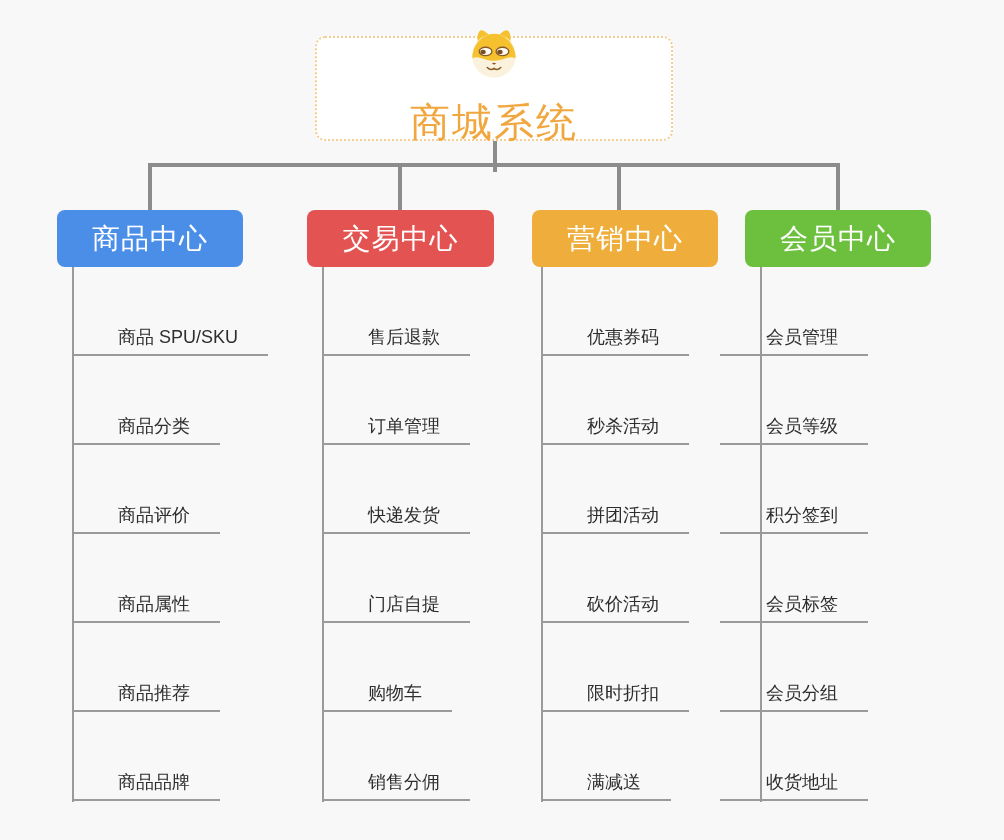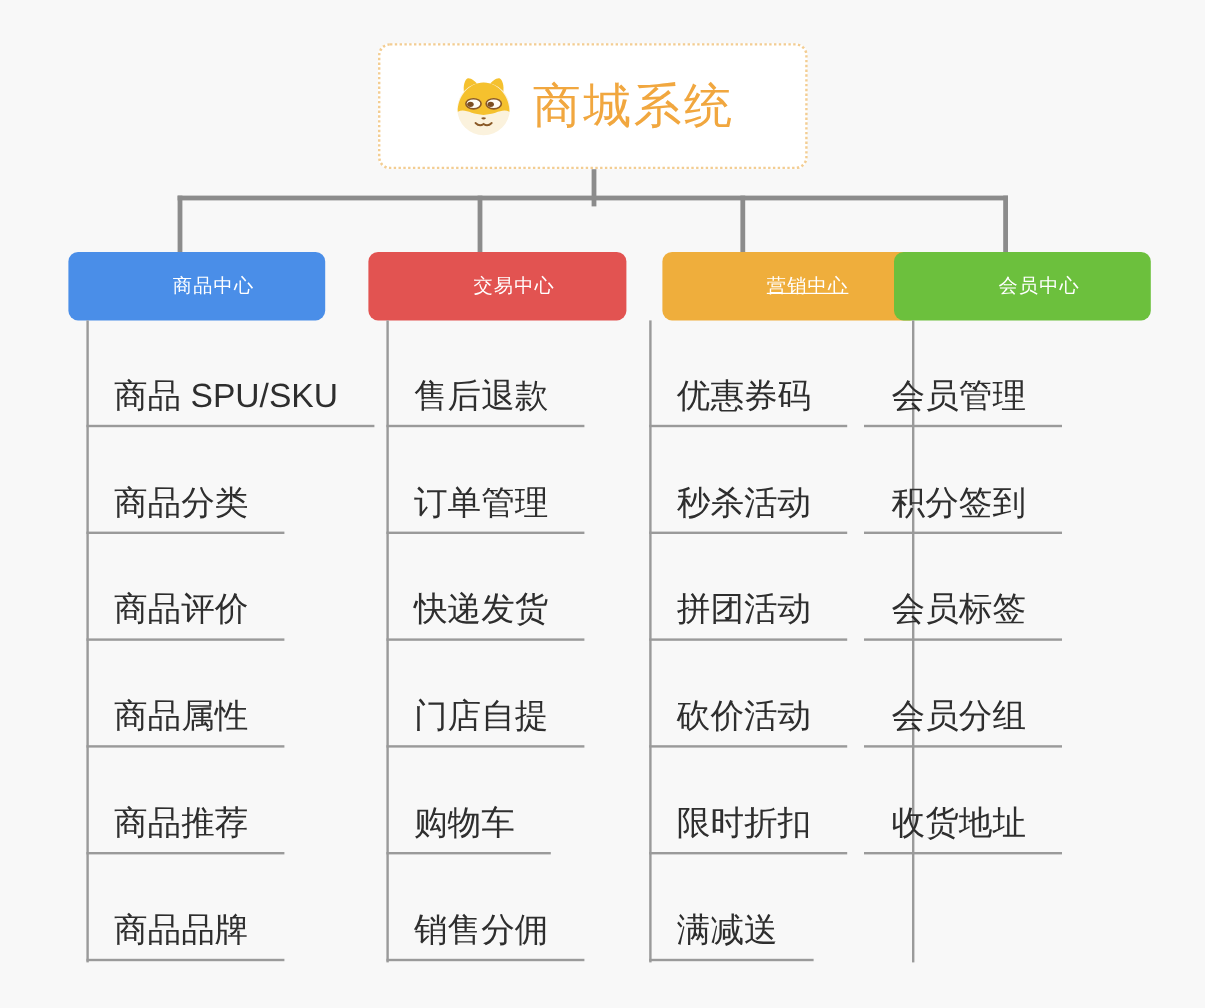--- a/index.html
+++ b/index.html
@@ -21,20 +21,21 @@
     left: 315px; top: 36px;
     width: 358px; height: 105px;
     background: #ffffff;
     border: 2px dotted var(--root-border, #f3cd92);
     border-radius: 10px;
     box-sizing: border-box;
     display: flex;
     align-items: center;
     justify-content: center;
     gap: 14px;
+    flex-direction: column;
   }
   .root-title {
     font-size: 40px;
     letter-spacing: 2px;
     color: var(--title, #f1a73f);
     white-space: nowrap;
   }
 
   
   .line { position: absolute; background: var(--line-main, #8c8c8c); }
@@ -48,29 +49,28 @@
 
   
   .branch-node {
     position: absolute;
     top: 210px;
     width: 186px; height: 57px;
     border-radius: 8px;
     display: flex;
     align-items: center;
     justify-content: center;
-    font-size: 16px;
+    font-size: 28px;
     letter-spacing: 1px;
     color: var(--branch-text, #ffffff);
     white-space: nowrap;
-    padding-left: 28px;
   }
   .branch-node.b0 { left: 57px; }
   .branch-node.b1 { left: 307px; width: 187px; }
-  .branch-node.b2 { left: 552px; text-decoration: underline; }
+  .branch-node.b2 { left: 532px; }
   .branch-node.b3 { left: 745px; }
 
   
   .vline {
     position: absolute;
     top: 267px;
     width: 2px; height: 535px;
     background: var(--line-sub, #9a9a9a);
   }
   .vline.b0 { left: 72px; }
@@ -87,23 +87,23 @@
   .items.b2 { left: 541px; }
   .items.b3 { left: 720px; }
 
   .item {
     height: 89px;
     display: flex;
     align-items: flex-end;
   }
   .item > span {
     display: inline-block;
-    padding: 0 30px 5px 23px;
+    padding: 0 30px 5px 46px;
     border-bottom: 2px solid var(--line-sub, #9a9a9a);
-    font-size: 28px;
+    font-size: 18px;
     color: var(--item-text, #2e2e2e);
     white-space: nowrap;
   }
 </style>
 </head>
 <body>
 
 <div class="canvas" style="--bg: #f8f8f8; --root-border: #f3cd92; --title: #f1a73f; --branch-text: #ffffff; --line-main: #8c8c8c; --line-sub: #9a9a9a; --item-text: #2e2e2e;">
 
   <div class="line root-stem"></div>
@@ -208,20 +208,23 @@
 
   <div class="branch-node b3" style="background-color: rgb(108, 192, 61);">
     <span>会员中心</span>
   </div>
   <div class="vline b3"></div>
   <div class="items b3">
     <div class="item">
         <span>会员管理</span>
       </div>
     <div class="item">
+        <span>会员等级</span>
+      </div>
+    <div class="item">
         <span>积分签到</span>
       </div>
     <div class="item">
         <span>会员标签</span>
       </div>
     <div class="item">
         <span>会员分组</span>
       </div>
     <div class="item">
         <span>收货地址</span>

